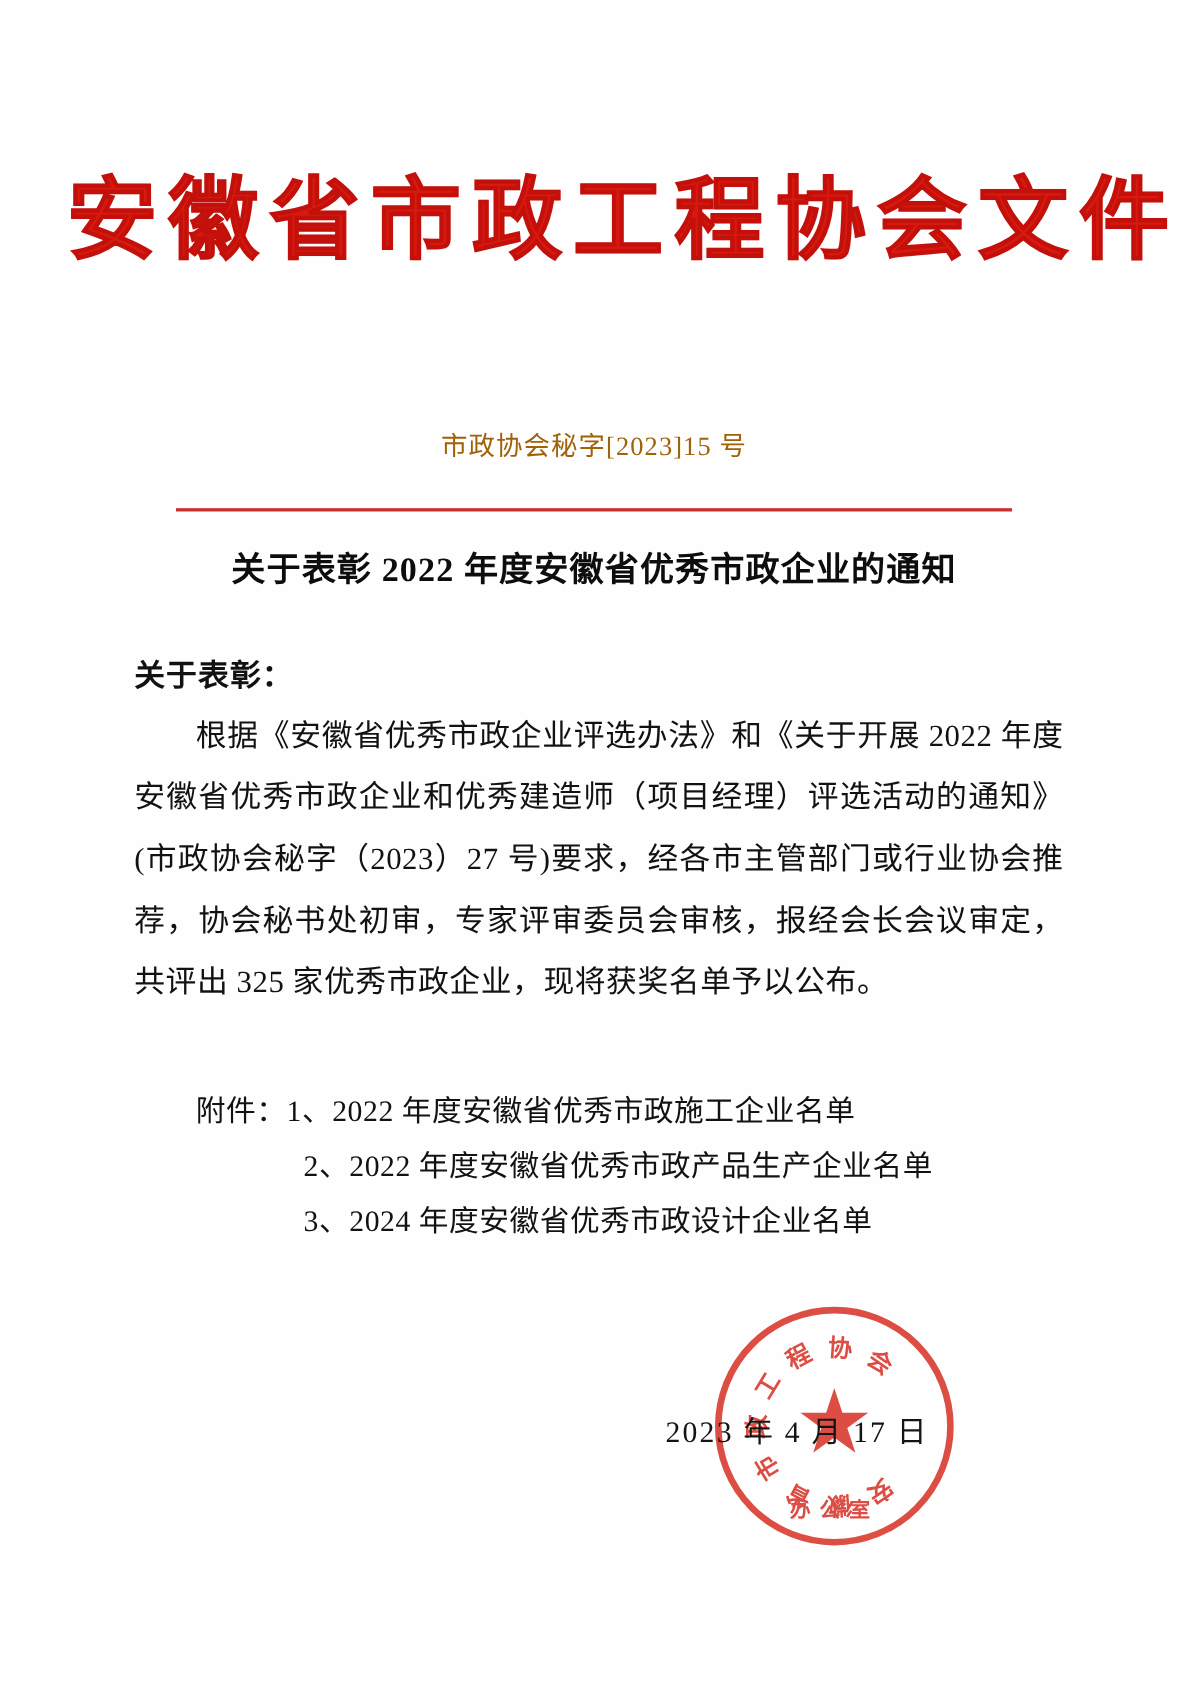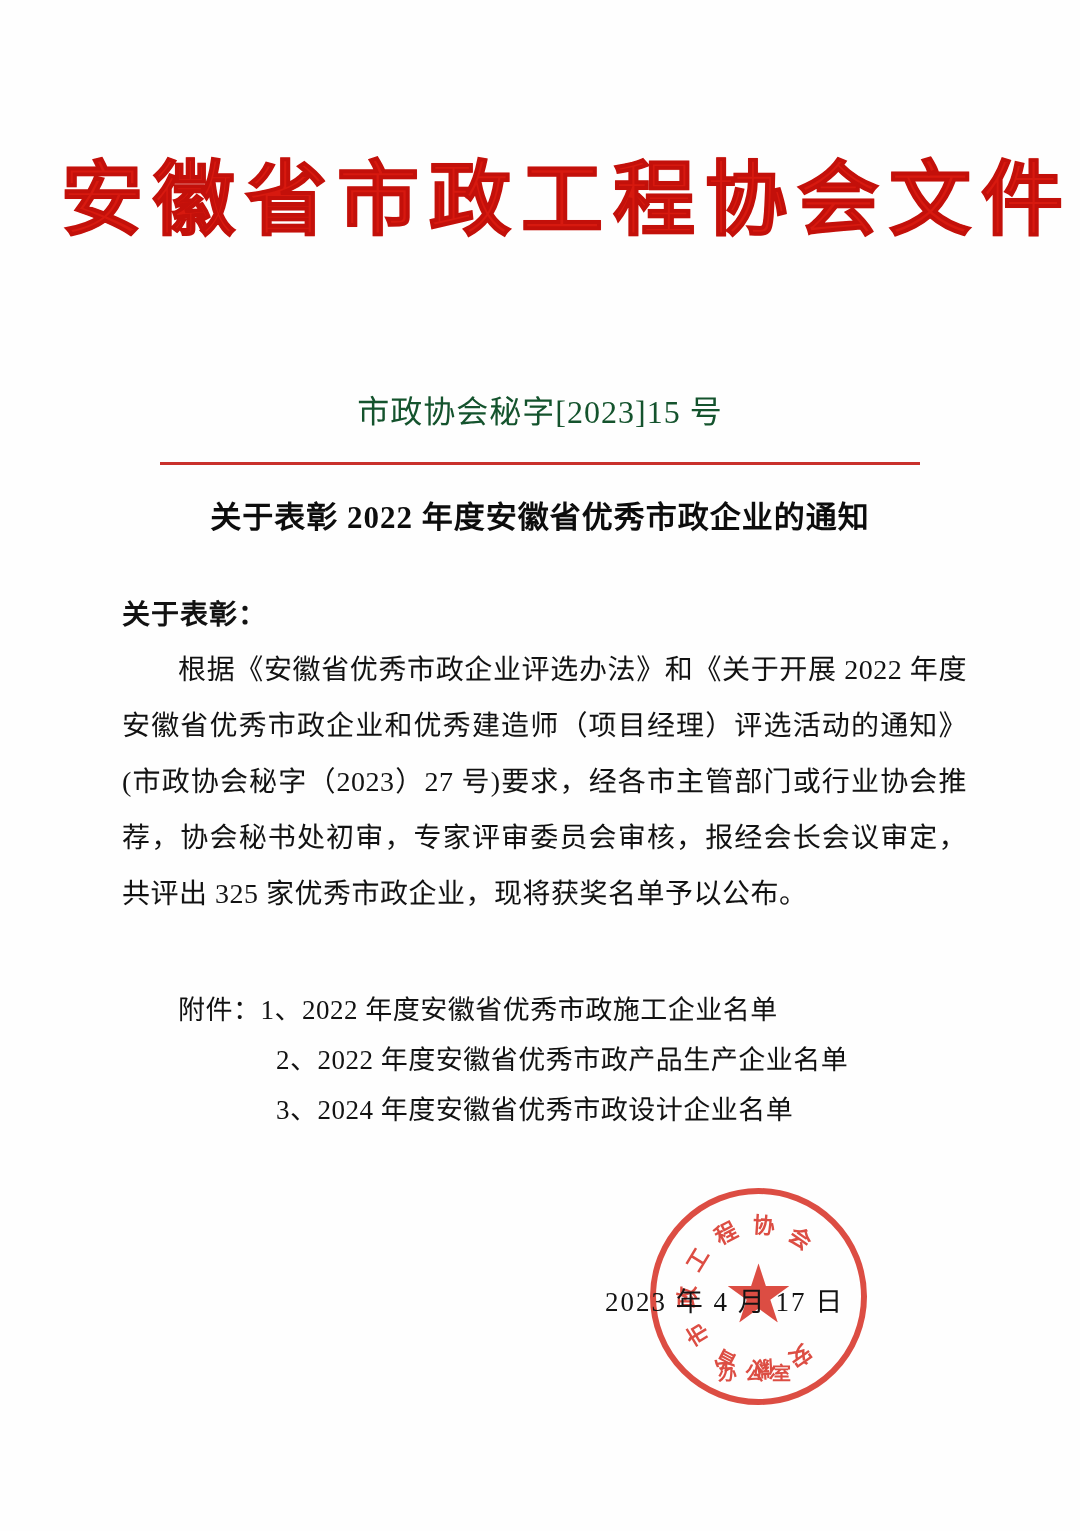--- a/index.html
+++ b/index.html
@@ -43,23 +43,23 @@
     white-space: nowrap;
   }
 
   
   .doc-number {
     position: absolute;
     top: 386px;
     left: 0;
     width: 100%;
     text-align: center;
-    font-size: 32px;
+    font-size: 24px;
     letter-spacing: 1px;
-    color: #14532d;
+    color: #a16207;
   }
 
   
   .red-rule {
     position: absolute;
     top: 462px;
     left: 160px;
     width: 760px;
     height: 3px;
     background: #c9302c;

